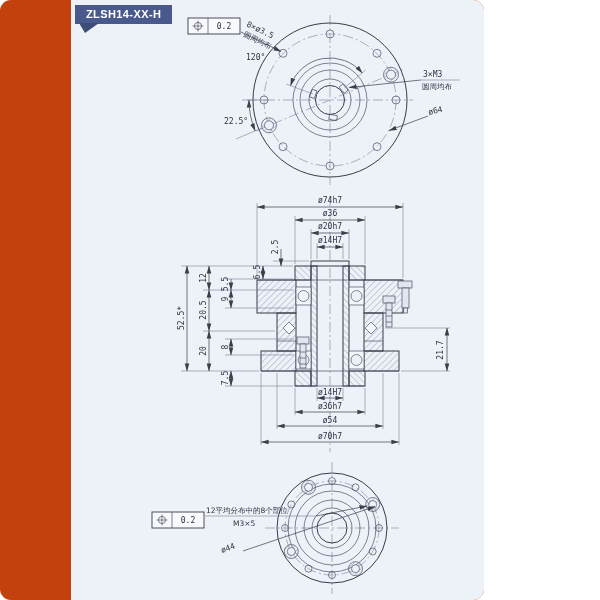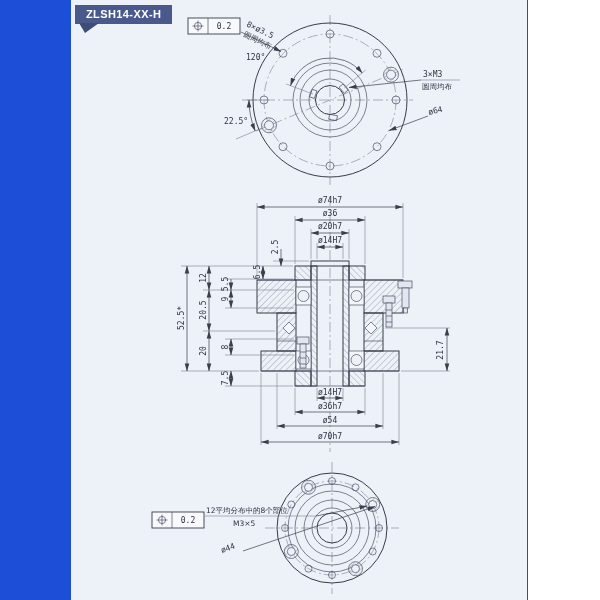--- a/index.html
+++ b/index.html
@@ -1,17 +1,17 @@
 <!DOCTYPE html>
 <html><head>
 <meta charset="utf-8">
 <style>
   html,body{margin:0;padding:0;background:#ffffff;}
-  .stage{position:relative;width:528px;height:600px;background:#1d4ed8;overflow:hidden;
-         font-family:"DejaVu Sans Mono","Liberation Mono",monospace;}
+  .stage{position:relative;width:484px;height:600px;background:#c2410c;overflow:hidden;
+         font-family:"DejaVu Sans Mono","Liberation Mono",monospace;border-radius:11px;}
   .panel{position:absolute;left:71px;top:0;width:456px;height:600px;background:#edf1f8;}
   .banner{position:absolute;left:75px;top:5px;background:#49598c;color:#ffffff;
           font-family:"Liberation Sans",sans-serif;font-weight:bold;font-size:11px;
           padding:3px 11px 4px 11px;letter-spacing:.4px;}
   .banner-tail{position:absolute;left:79px;top:23px;width:20px;height:10px;background:#3d4d77;
           clip-path:polygon(0 0,100% 0,30% 100%);}
   svg{position:absolute;left:0;top:0;}
   svg text{fill:#2e3342;font-family:"DejaVu Sans Mono","Liberation Mono",monospace;}
   .dim{font-size:8px;}
   .cjk{font-size:7.5px;font-family:"DejaVu Sans","Liberation Sans",sans-serif;}

